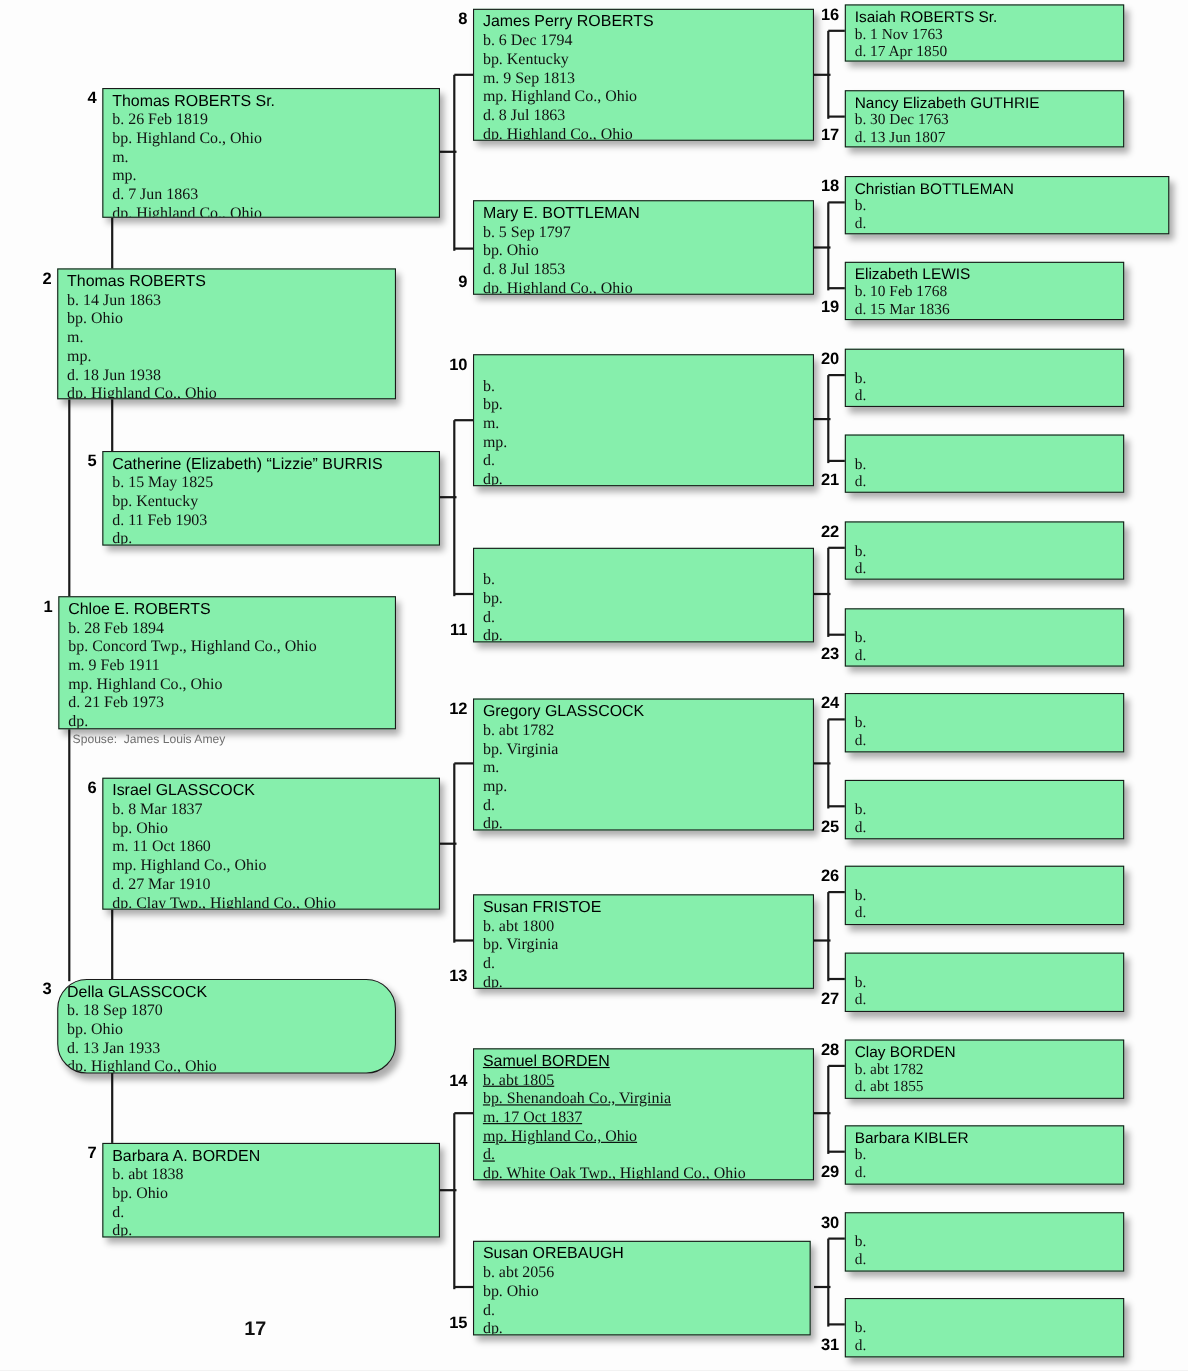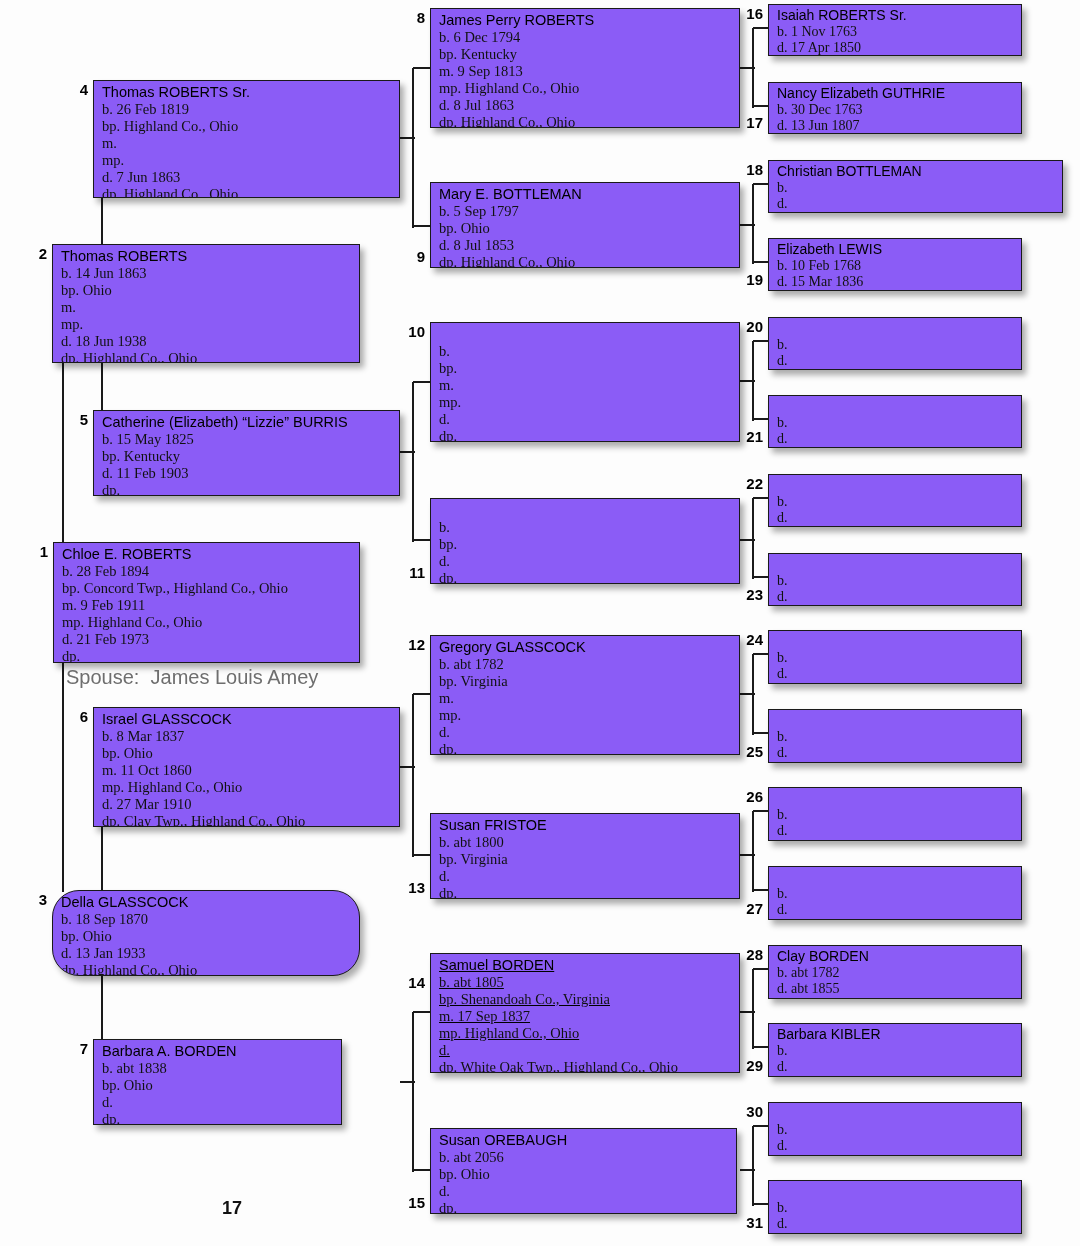--- a/index.html
+++ b/index.html
@@ -2,36 +2,36 @@
 <html><head>
 <meta charset="utf-8">
 <style>
   html,body{margin:0;padding:0;background:#e9e9e9;}
   #page{
     position:relative;width:1080px;height:1246px;background:#fdfdfd;
     overflow:hidden;font-family:"Liberation Sans",sans-serif;
   }
   .seg{position:absolute;background:#1a1a1a;}
   .pbox{
-    position:absolute;background:#8b5cf6;border:1.5px solid #1a1a1a;
+    position:absolute;background:#86efac;border:1.5px solid #1a1a1a;
     box-shadow:4px 5px 6px rgba(0,0,0,0.32);box-sizing:border-box;
     padding:2px 6px 0 8px;z-index:2;overflow:hidden;
   }
   .pname{font-family:"Liberation Sans",sans-serif;font-size:14.5px;color:#000;
     white-space:nowrap;height:18px;line-height:18px;}
   .pfield{font-family:"Liberation Serif",serif;font-size:14.5px;color:#111;
     white-space:nowrap;height:17px;line-height:17px;}
   .sm .pname{font-size:14px;height:17px;line-height:17px;}
   .sm .pfield{font-size:14px;height:16px;line-height:16px;}
   .pnum{
     position:absolute;width:28px;text-align:right;font-weight:bold;
     font-size:15px;color:#000;z-index:3;line-height:18px;
   }
   #spouse-note{
-    position:absolute;left:66px;top:666px;color:#6e6e6e;font-size:20px;
+    position:absolute;left:66px;top:666px;color:#6e6e6e;font-size:11px;
     white-space:pre;z-index:3;
   }
   #page-number{
     position:absolute;left:222px;top:1198px;font-weight:bold;font-size:18px;
     color:#111;z-index:3;
   }
 </style>
 </head>
 <body>
 
@@ -131,21 +131,21 @@
       </div>
       <div class="pbox" style="left: 93px; top: 707px; width: 307px; height: 120px;">
         <div class="pname">Israel GLASSCOCK</div>
         <div class="pfield">b. 8 Mar 1837</div>
         <div class="pfield">bp. Ohio</div>
         <div class="pfield">m. 11 Oct 1860</div>
         <div class="pfield">mp. Highland Co., Ohio</div>
         <div class="pfield">d. 27 Mar 1910</div>
         <div class="pfield">dp. Clay Twp., Highland Co., Ohio</div>
       </div>
-      <div class="pbox" style="left: 93px; top: 1039px; width: 249px; height: 86px;">
+      <div class="pbox" style="left: 93px; top: 1039px; width: 307px; height: 86px;">
         <div class="pname">Barbara A. BORDEN</div>
         <div class="pfield">b. abt 1838</div>
         <div class="pfield">bp. Ohio</div>
         <div class="pfield">d.</div>
         <div class="pfield">dp.</div>
       </div>
       <div class="pbox" style="left: 430px; top: 8px; width: 310px; height: 120px;">
         <div class="pname">James Perry ROBERTS</div>
         <div class="pfield">b. 6 Dec 1794</div>
         <div class="pfield">bp. Kentucky</div>
@@ -190,21 +190,21 @@
         <div class="pname">Susan FRISTOE</div>
         <div class="pfield">b. abt 1800</div>
         <div class="pfield">bp. Virginia</div>
         <div class="pfield">d.</div>
         <div class="pfield">dp.</div>
       </div>
       <div class="pbox" style="left: 430px; top: 953px; width: 310px; height: 120px; text-decoration: underline;">
         <div class="pname">Samuel BORDEN</div>
         <div class="pfield">b. abt 1805</div>
         <div class="pfield">bp. Shenandoah Co., Virginia</div>
-        <div class="pfield">m. 17 Sep 1837</div>
+        <div class="pfield">m. 17 Oct 1837</div>
         <div class="pfield">mp. Highland Co., Ohio</div>
         <div class="pfield">d.</div>
         <div class="pfield">dp. White Oak Twp., Highland Co., Ohio</div>
       </div>
       <div class="pbox" style="left: 430px; top: 1128px; width: 307px; height: 86px;">
         <div class="pname">Susan OREBAUGH</div>
         <div class="pfield">b. abt 2056</div>
         <div class="pfield">bp. Ohio</div>
         <div class="pfield">d.</div>
         <div class="pfield">dp.</div>

